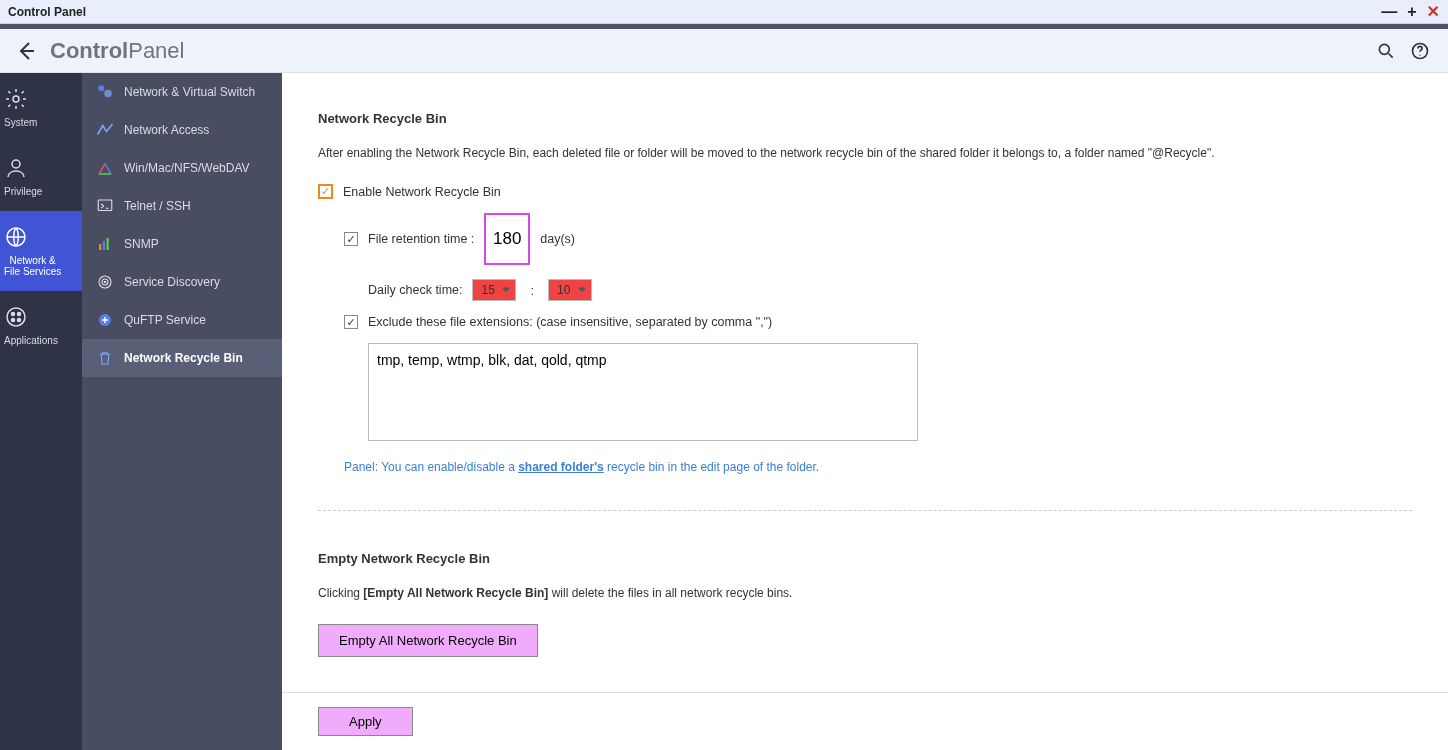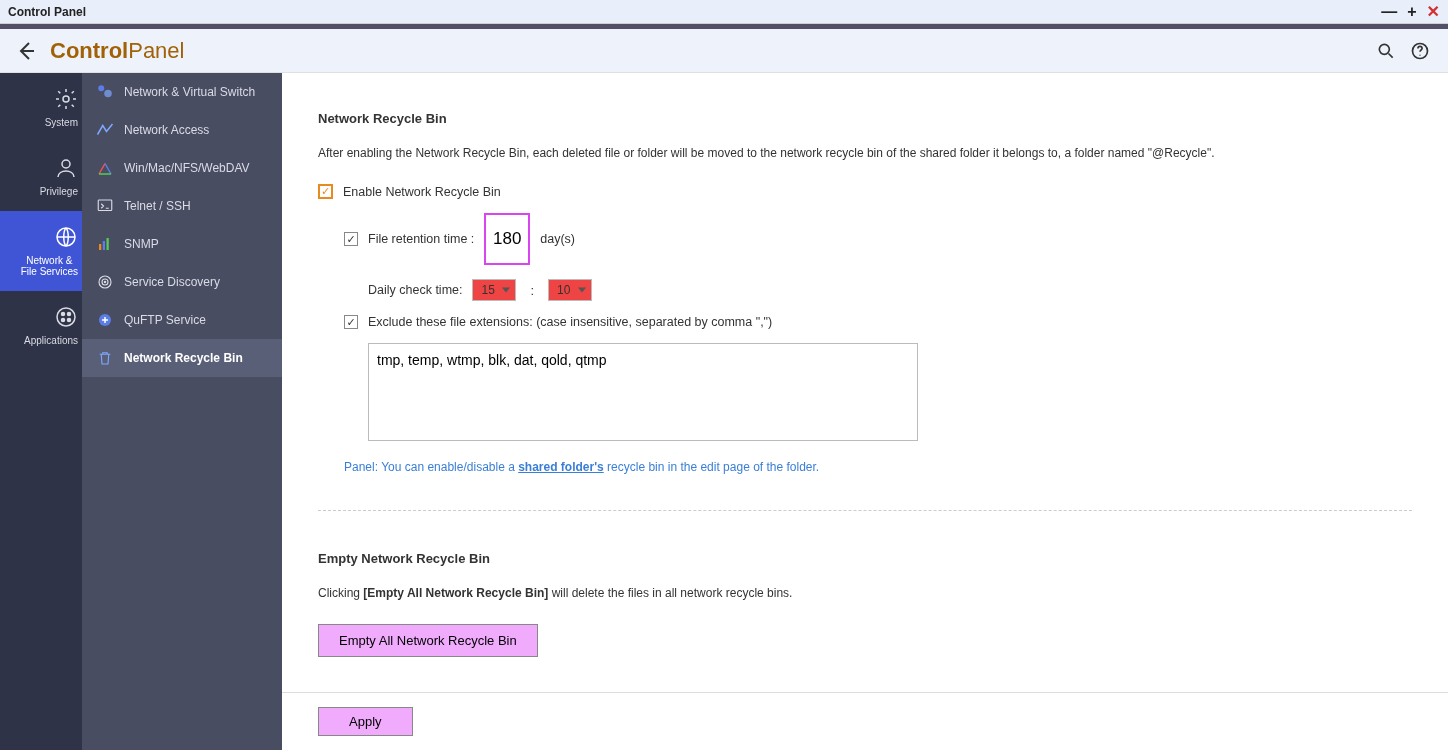--- a/index.html
+++ b/index.html
@@ -6,27 +6,27 @@
 body { font-family: -apple-system, BlinkMacSystemFont, "Segoe UI", Arial, sans-serif; font-size: 13px; color: #333; background: #fff; overflow: hidden; }
 .window { width: 1448px; height: 750px; display: flex; flex-direction: column; }
 .titlebar { height: 24px; background: #e8eefa; border-bottom: 1px solid #d0d0d0; display: flex; align-items: center; padding: 0 8px; font-size: 12px; color: #222; }
 .titlebar .title { flex: 1; font-weight: 600; }
 .titlebar .controls { display: flex; gap: 10px; }
 .titlebar .controls span { cursor: pointer; font-size: 16px; font-weight: bold; line-height: 1; }
 .titlebar .close { color: #d23030; }
 .dividerbar { height: 5px; background: #524f66; }
 .headerbar { height: 44px; background: #eef3fb; display: flex; align-items: center; padding: 0 14px; border-bottom: 1px solid #e0e0e0; }
 .headerbar .back { width: 24px; height: 24px; margin-right: 12px; cursor: pointer; display:flex; align-items:center; justify-content:center; }
-.headerbar .apptitle { font-size: 22px; font-weight: 300; color: #a16207; }
+.headerbar .apptitle { font-size: 22px; font-weight: 300; color: #737373; }
 .headerbar .apptitle b { font-weight: 700; }
 .headerbar .spacer { flex: 1; }
 .headerbar .iconbtn { width: 28px; height: 28px; cursor: pointer; display:flex; align-items:center; justify-content:center; margin-left: 6px; }
 .body { flex: 1; display: flex; min-height: 0; }
 .leftrail { width: 82px; background: #2f3347; display: flex; flex-direction: column; color: #d9dbe5; }
-.rail-item { display: flex; flex-direction: column; align-items: flex-end; justify-content: center; padding: 14px 4px; font-size: 10px; text-align: center; cursor: pointer; gap: 6px; }
+.rail-item { display: flex; flex-direction: column; align-items: flex-start; justify-content: center; padding: 14px 4px; font-size: 10px; text-align: center; cursor: pointer; gap: 6px; }
 .rail-item.active { background: #4055d6; color: #fff; }
 .rail-item svg { width: 24px; height: 24px; }
 .subnav { width: 200px; background: #494d62; color: #d9dbe5; }
 .sub-item { display: flex; align-items: center; gap: 10px; padding: 10px 14px; font-size: 12px; cursor: pointer; }
 .sub-item.active { background: #5a5f78; color: #fff; font-weight: 600; }
 .sub-item .ic { width: 18px; height: 18px; display:flex; align-items:center; justify-content:center; }
 .main { flex: 1; display: flex; flex-direction: column; background: #fff; min-width: 0; }
 .content { flex: 1; overflow: auto; padding: 38px 36px 20px 36px; }
 .section-title { font-size: 13px; font-weight: 600; margin-bottom: 18px; }
 .desc { font-size: 12px; color: #333; margin-bottom: 22px; line-height: 1.5; }

